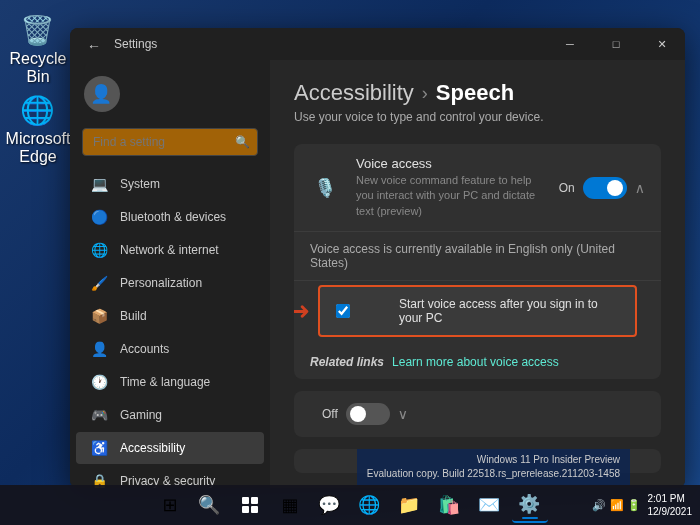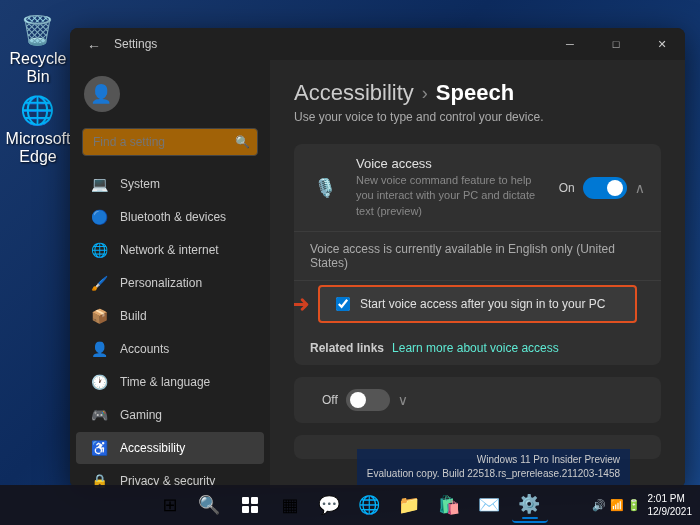--- a/index.html
+++ b/index.html
@@ -403,33 +403,35 @@
       height: 14px;
       margin-right: 10px;
       accent-color: #0078d4;
       cursor: pointer;
       flex-shrink: 0;
     }
     .checkbox-row label {
       color: #e0e0e0;
       font-size: 12px;
       cursor: pointer;
+      margin-left: 39px;
     }
 
     
     .related-links {
       padding: 10px 16px;
       display: flex;
       align-items: center;
       gap: 8px;
     }
     .related-links .link-title {
       color: #ccc;
       font-size: 12px;
       font-weight: 600;
+      font-style: italic;
     }
     .related-links a {
       color: #5eead4;
       font-size: 12px;
       text-decoration: none;
       cursor: pointer;
     }
 
     
     .speech-row {

